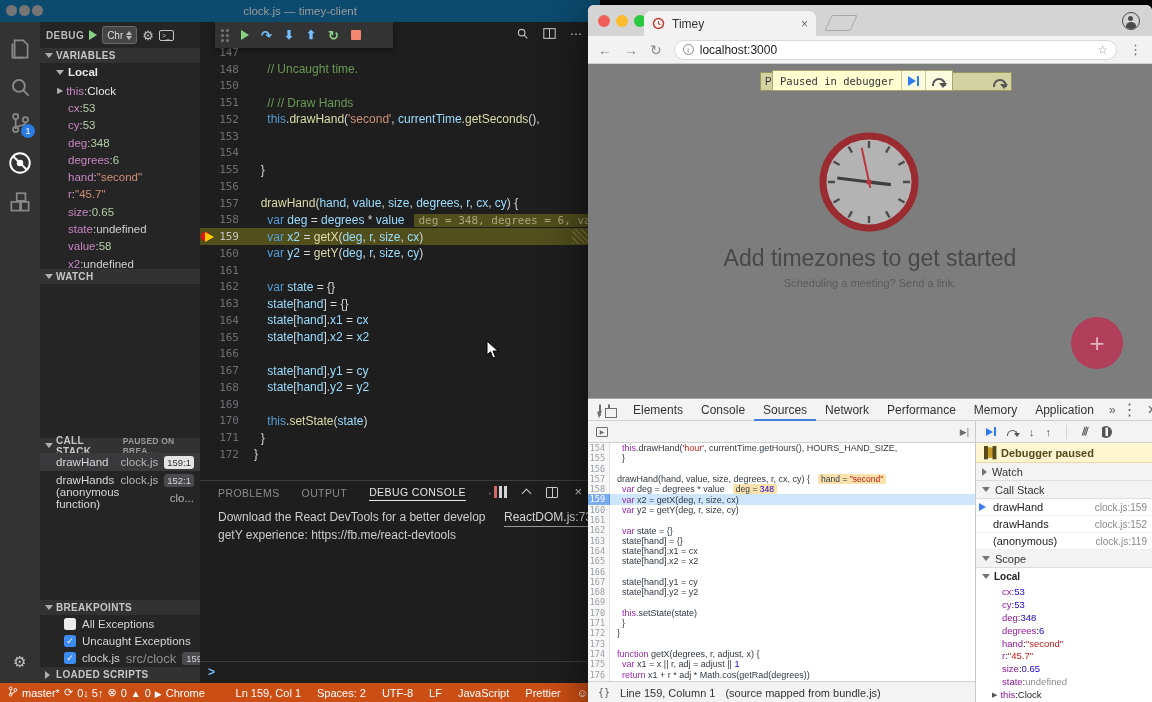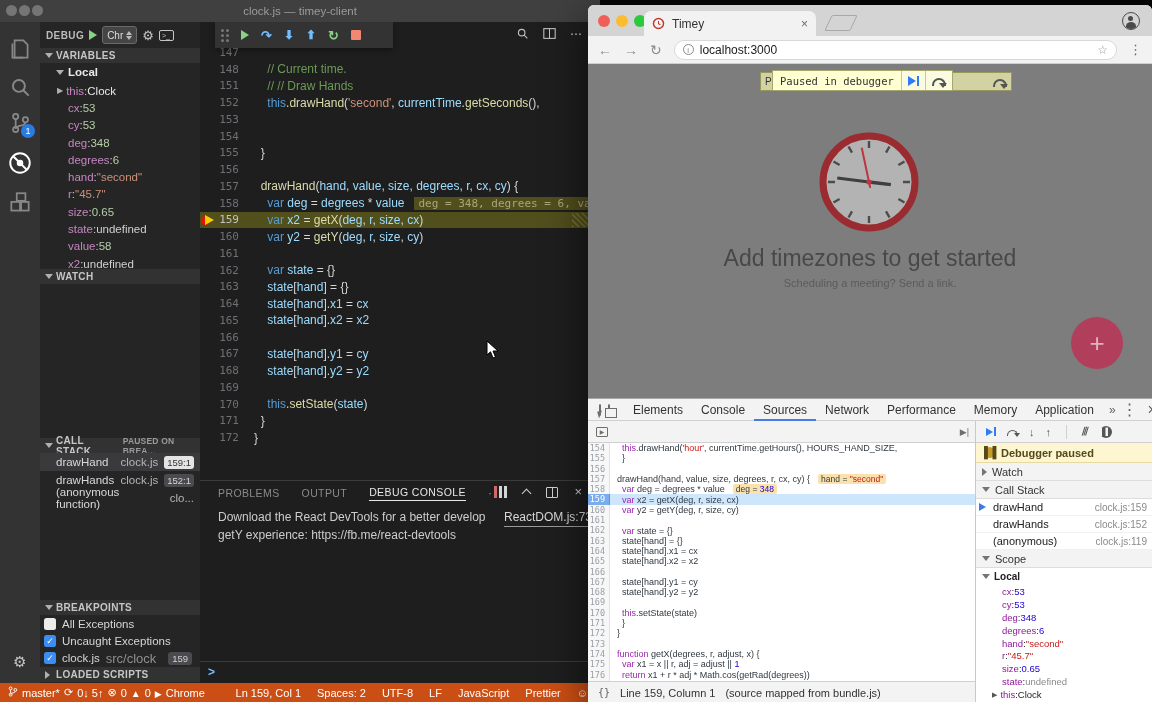--- a/index.html
+++ b/index.html
@@ -2,21 +2,21 @@
 <html><head>
 <meta charset="utf-8">
 <style>
   html,body{margin:0;padding:0;background:#000;}
   *{box-sizing:border-box;font-family:"Liberation Sans",sans-serif;}
   .abs{position:absolute;}
   .screen{position:relative;width:1152px;height:702px;background:#050505;overflow:hidden;}
 
   
   .vscode{position:absolute;left:0;top:0;width:600px;height:702px;background:#1e1e1e;}
-  .vs-titlebar{position:absolute;left:0;top:0;width:600px;height:22px;background:#404040;}
+  .vs-titlebar{position:absolute;left:0;top:0;width:600px;height:22px;background:#0c4a6e;}
   .tl{position:absolute;top:5px;width:11px;height:11px;border-radius:50%;background:#757575;}
   .vs-title{position:absolute;left:0;top:0;width:600px;height:22px;line-height:22px;text-align:center;color:#9b9b9b;font-size:11.5px;}
   .activity{position:absolute;left:0;top:22px;width:40px;height:661px;background:#333333;}
   .act-ic{position:absolute;left:7px;width:26px;height:26px;opacity:.55;}
   .act-ic.active{opacity:1;}
   .act-badge{position:absolute;width:14px;height:14px;border-radius:50%;background:#2b7ce0;color:#fff;font-size:9px;line-height:14px;text-align:center;}
   .sidebar{position:absolute;left:40px;top:22px;width:160px;height:661px;background:#252526;overflow:hidden;}
   .dbg-head{position:absolute;left:0;top:0;width:160px;height:26px;display:flex;align-items:center;padding:0 6px;gap:5px;}
   .dbg-head .lbl{color:#bbbbbb;font-size:10px;font-weight:bold;letter-spacing:.4px;}
   .playtri{width:0;height:0;border-left:8px solid #89d185;border-top:5px solid transparent;border-bottom:5px solid transparent;}
@@ -38,21 +38,21 @@
   .vcolon{color:#cccccc;}
   .exp-arrow{color:#b0b0b0;font-size:8px;margin-right:3px;margin-left:-11px;}
   .cs-badge-hdr{color:#9a9a9a;font-size:8.5px;font-weight:bold;margin-left:8px;letter-spacing:.2px;}
   .cs-rows{position:absolute;left:0;top:431px;width:160px;}
   .cs-row{height:18px;display:flex;align-items:center;padding:0 6px 0 16px;font-size:11.5px;color:#d8d8d8;gap:6px;}
   .cs-row.sel{background:#3a3a3d;}
   .cs-file{color:#b5b5b5;margin-left:auto;}
   .cs-badge{background:#4a4a4f;color:#d6d6d6;border-radius:3px;font-size:9.5px;padding:1px 3px;}
   .cs-row.sel .cs-badge{background:#e4e4e4;color:#333;}
   .bp-rows{position:absolute;left:0;top:593px;width:160px;}
-  .bp-row{height:17.4px;display:flex;align-items:center;padding:0 8px 0 4px;font-size:11.5px;color:#d6d6d6;gap:6px;}
+  .bp-row{height:17.4px;display:flex;align-items:center;padding:0 8px 0 24px;font-size:11.5px;color:#d6d6d6;gap:6px;}
   .cbx{width:12px;height:12px;border-radius:2.5px;background:#ececec;flex:none;}
   .cbx.on{background:#3d8cf2;color:#fff;font-size:9px;line-height:12px;text-align:center;}
   .bp-detail{color:#8f8f8f;font-size:13px;}
   .bp-badge{margin-left:auto;background:#4a4a4f;color:#d0d0d0;border-radius:3px;font-size:9.5px;padding:1px 4px;}
 
   
   .editor{position:absolute;left:200px;top:22px;width:400px;height:458px;background:#1e1e1e;overflow:hidden;}
   .etoolbar{position:absolute;left:15px;top:0;width:178px;height:26px;background:#333333;box-shadow:0 2px 6px rgba(0,0,0,.4);display:flex;align-items:center;padding:0 6px;gap:12px;z-index:5;}
   .grip{display:grid;grid-template-columns:3px 3px;gap:2px;}
   .grip i{width:3px;height:3px;background:#777;border-radius:50%;}
@@ -389,21 +389,26 @@
       </div>
       <div class="elines" id="vs-lines">
           <div class="eline">
             <div class="egut"></div>
             <div class="enum">147</div>
             <div class="ecode"></div>
           </div>
           <div class="eline">
             <div class="egut"></div>
             <div class="enum">148</div>
-            <div class="ecode"><span class="p">    </span><span class="c">// Current time.</span></div>
+            <div class="ecode"><span class="p">    </span><span class="c">// Uncaught time.</span></div>
+          </div>
+          <div class="eline">
+            <div class="egut"></div>
+            <div class="enum">150</div>
+            <div class="ecode"></div>
           </div>
           <div class="eline">
             <div class="egut"></div>
             <div class="enum">151</div>
             <div class="ecode"><span class="p">    </span><span class="c">// // Draw Hands</span></div>
           </div>
           <div class="eline">
             <div class="egut"></div>
             <div class="enum">152</div>
             <div class="ecode"><span class="p">    </span><span class="k">this</span><span class="p">.</span><span class="f">drawHand</span><span class="p">(</span><span class="s">'second'</span><span class="p">, </span><span class="v">currentTime</span><span class="p">.</span><span class="f">getSeconds</span><span class="p">(),</span></div>

